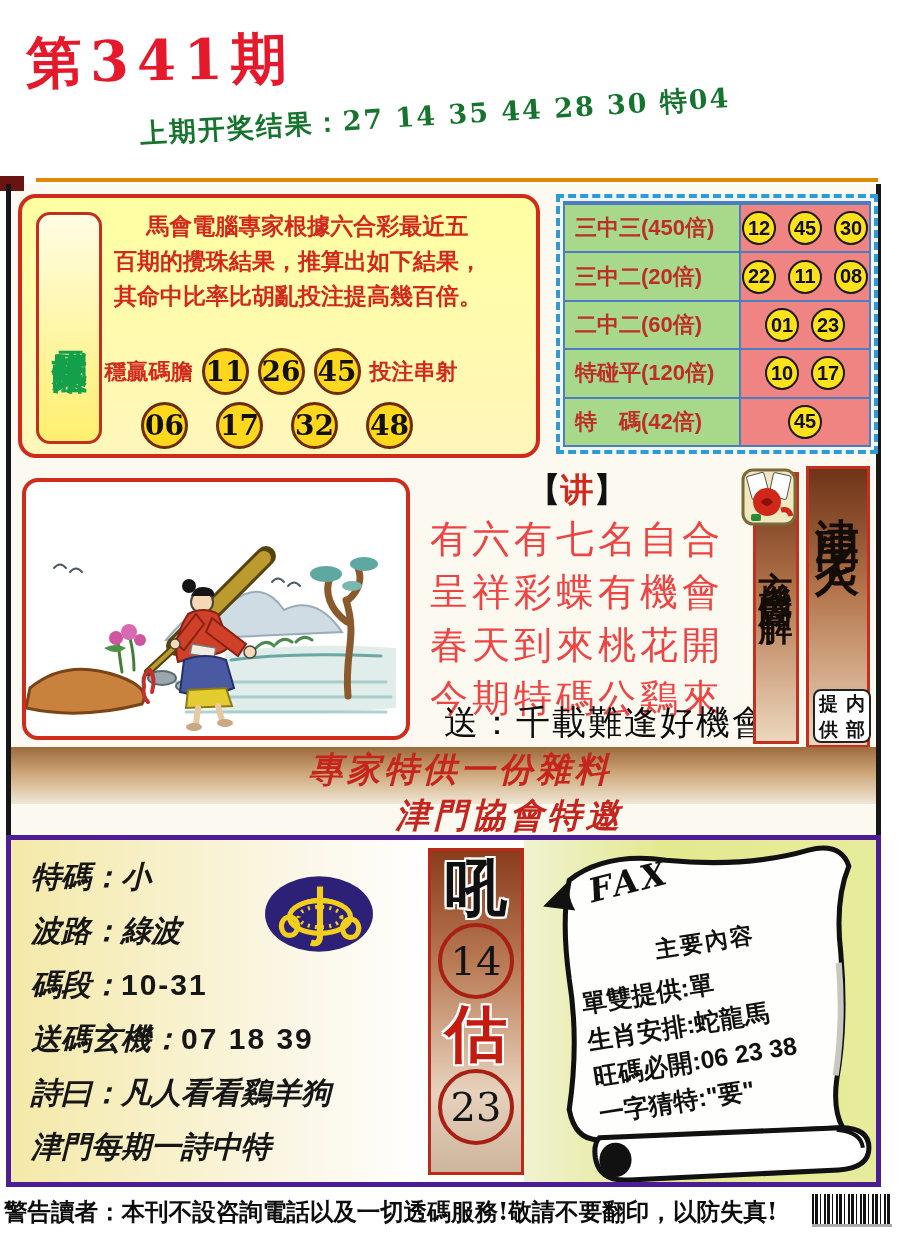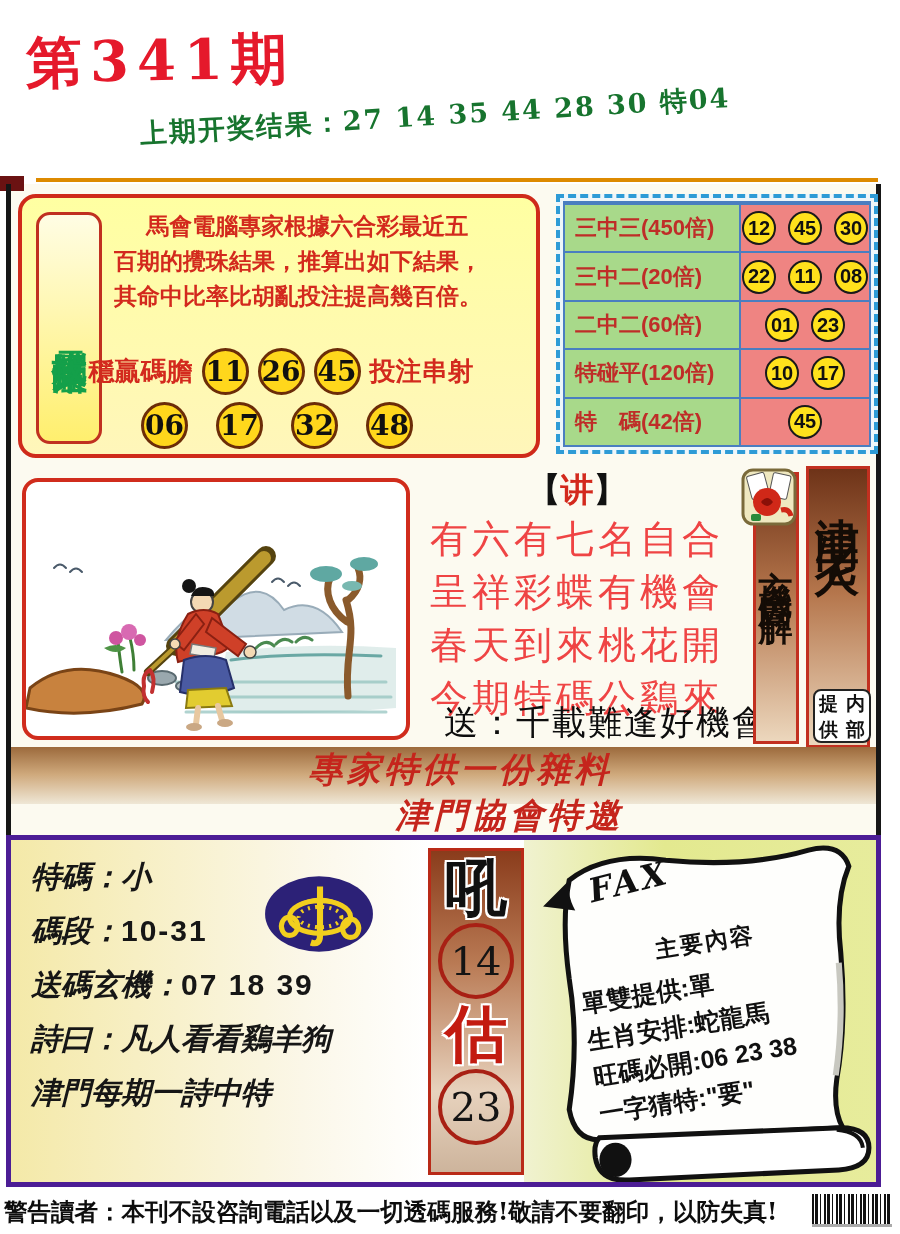--- a/index.html
+++ b/index.html
@@ -26,21 +26,21 @@
   .side-label{left:14px;top:14px;width:66px;height:232px;border:3px solid #c03020;border-radius:14px;
     background:linear-gradient(180deg,#fffde4,#ffef6e);box-sizing:border-box;
     writing-mode:vertical-rl;text-orientation:upright;font-family:"DejaVu Serif",serif;
     font-weight:bold;font-size:35px;letter-spacing:2px;color:#14a04a;text-align:center;
     display:flex;align-items:center;justify-content:center;}
   .strategy-para{left:92px;top:10px;width:416px;color:#d3291d;font-family:"DejaVu Serif",serif;
     font-weight:bold;font-size:23px;line-height:35px;}
   .strategy-para .ln1{text-indent:1.4em;}
   .ball-row1{left:6px;top:150px;width:506px;display:flex;align-items:center;justify-content:center;gap:9px;}
   .ball-row2{left:60px;top:204px;width:390px;display:flex;align-items:center;justify-content:center;gap:28px;}
-  .row-label{color:#d3291d;font-family:"DejaVu Serif",serif;font-weight:bold;font-size:26px;}
+  .row-label{color:#d3291d;font-family:"DejaVu Serif",serif;font-weight:bold;font-size:22px;}
   .ball{width:47px;height:47px;border-radius:50%;background:#ffd71c;border:3px solid #6b2c08;
     color:#101010;font-weight:bold;font-size:28px;font-family:"DejaVu Serif",serif;
     display:inline-flex;align-items:center;justify-content:center;box-sizing:border-box;flex:none;}
 
   
   .gates{left:556px;top:194px;width:322px;height:260px;border:4px dashed #2e9bd6;background:#eef6fa;
     padding:3px;box-sizing:border-box;}
   .gates-inner{border:2px solid #4a7ec0;height:100%;box-sizing:border-box;display:flex;flex-direction:column;}
   .gates-head{height:46px;background:#ef8482;color:#fdc514;font-family:"DejaVu Serif",serif;
     font-weight:bold;font-size:29px;letter-spacing:3px;display:flex;align-items:center;justify-content:center;
@@ -276,20 +276,21 @@
   </div>
 
   <div class="abs banner">
     <span class="b-left">專家特供一份雜料</span>
     <span class="b-right">津門協會特邀</span>
   </div>
 
   <div class="abs bottom-sec">
     <div class="tips-area">
       <div class="tip-line"><span>特碼：</span><span>小</span></div>
+      <div class="tip-line"><span>波路：</span><span>綠波</span></div>
       <div class="tip-line"><span>碼段：</span><span class="num">10-31</span></div>
       <div class="tip-line"><span>送碼玄機：</span><span class="num">07 18 39</span></div>
       <div class="tip-line"><span>詩曰：</span><span>凡人看看鷄羊狗</span></div>
       <div class="tip-line">津門每期一詩中特</div>
       <svg class="club-logo" viewBox="0 0 110 78">
         <ellipse cx="55" cy="39" rx="53" ry="37" fill="#2c2177"></ellipse>
         <g stroke="#f2cf1e" fill="none">
           <ellipse cx="56" cy="42" rx="30" ry="16" stroke-width="5"></ellipse>
           <ellipse cx="56" cy="42" rx="21" ry="10" stroke-dasharray="2 5" stroke-width="4"></ellipse>
           <path d="M56,12 V60 q0,10 -9,7" stroke-width="6"></path>

